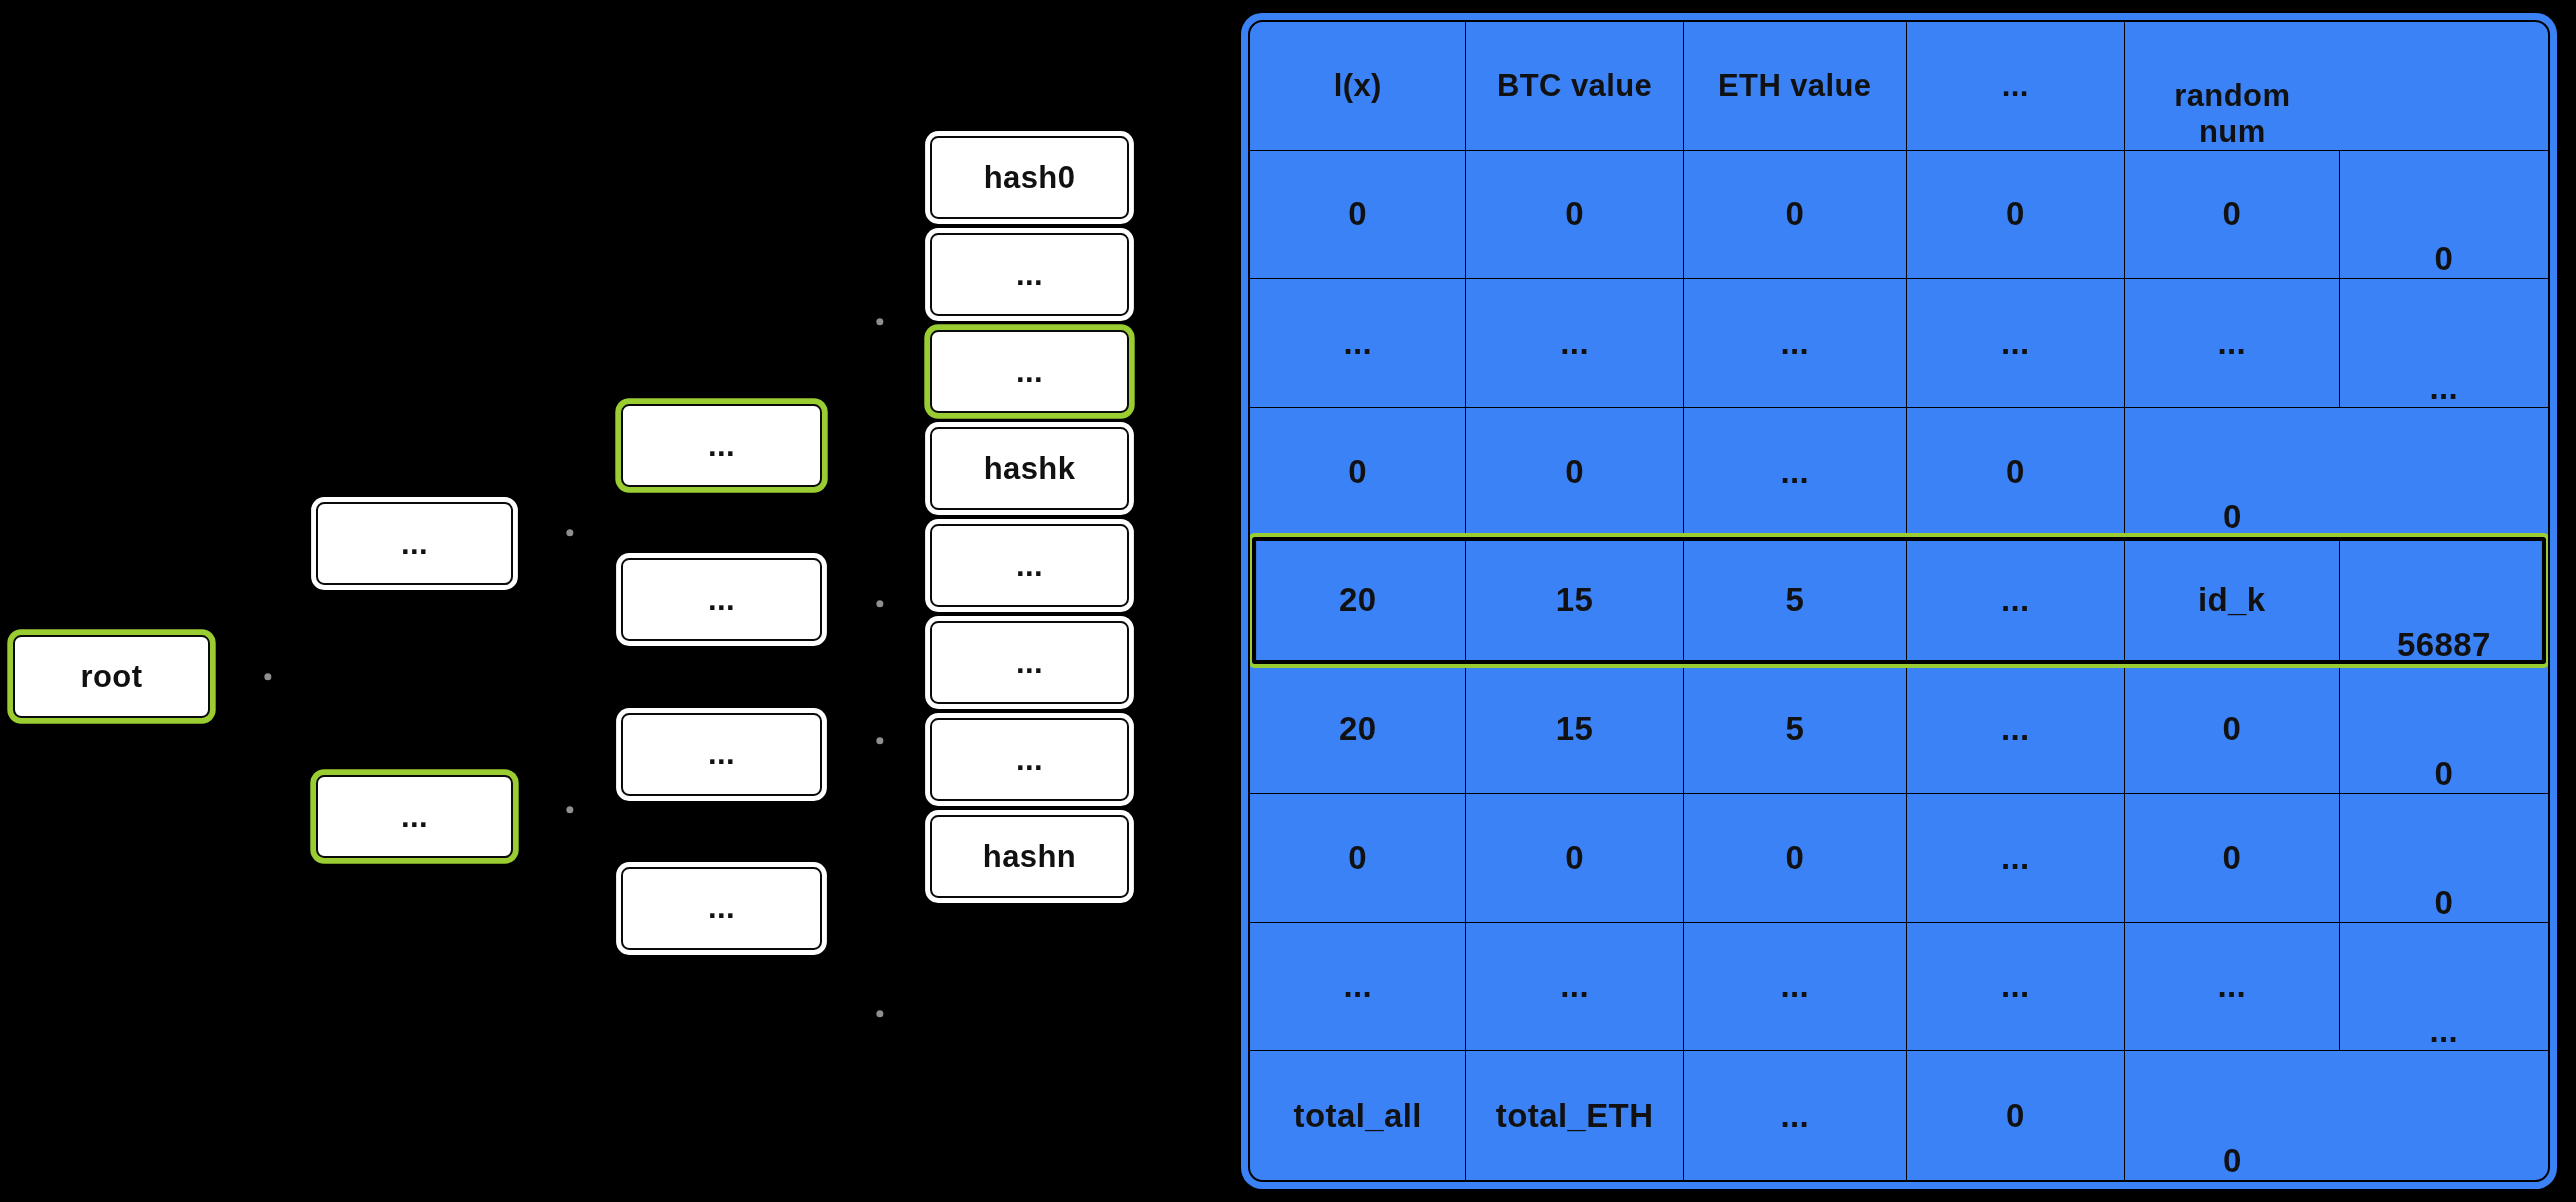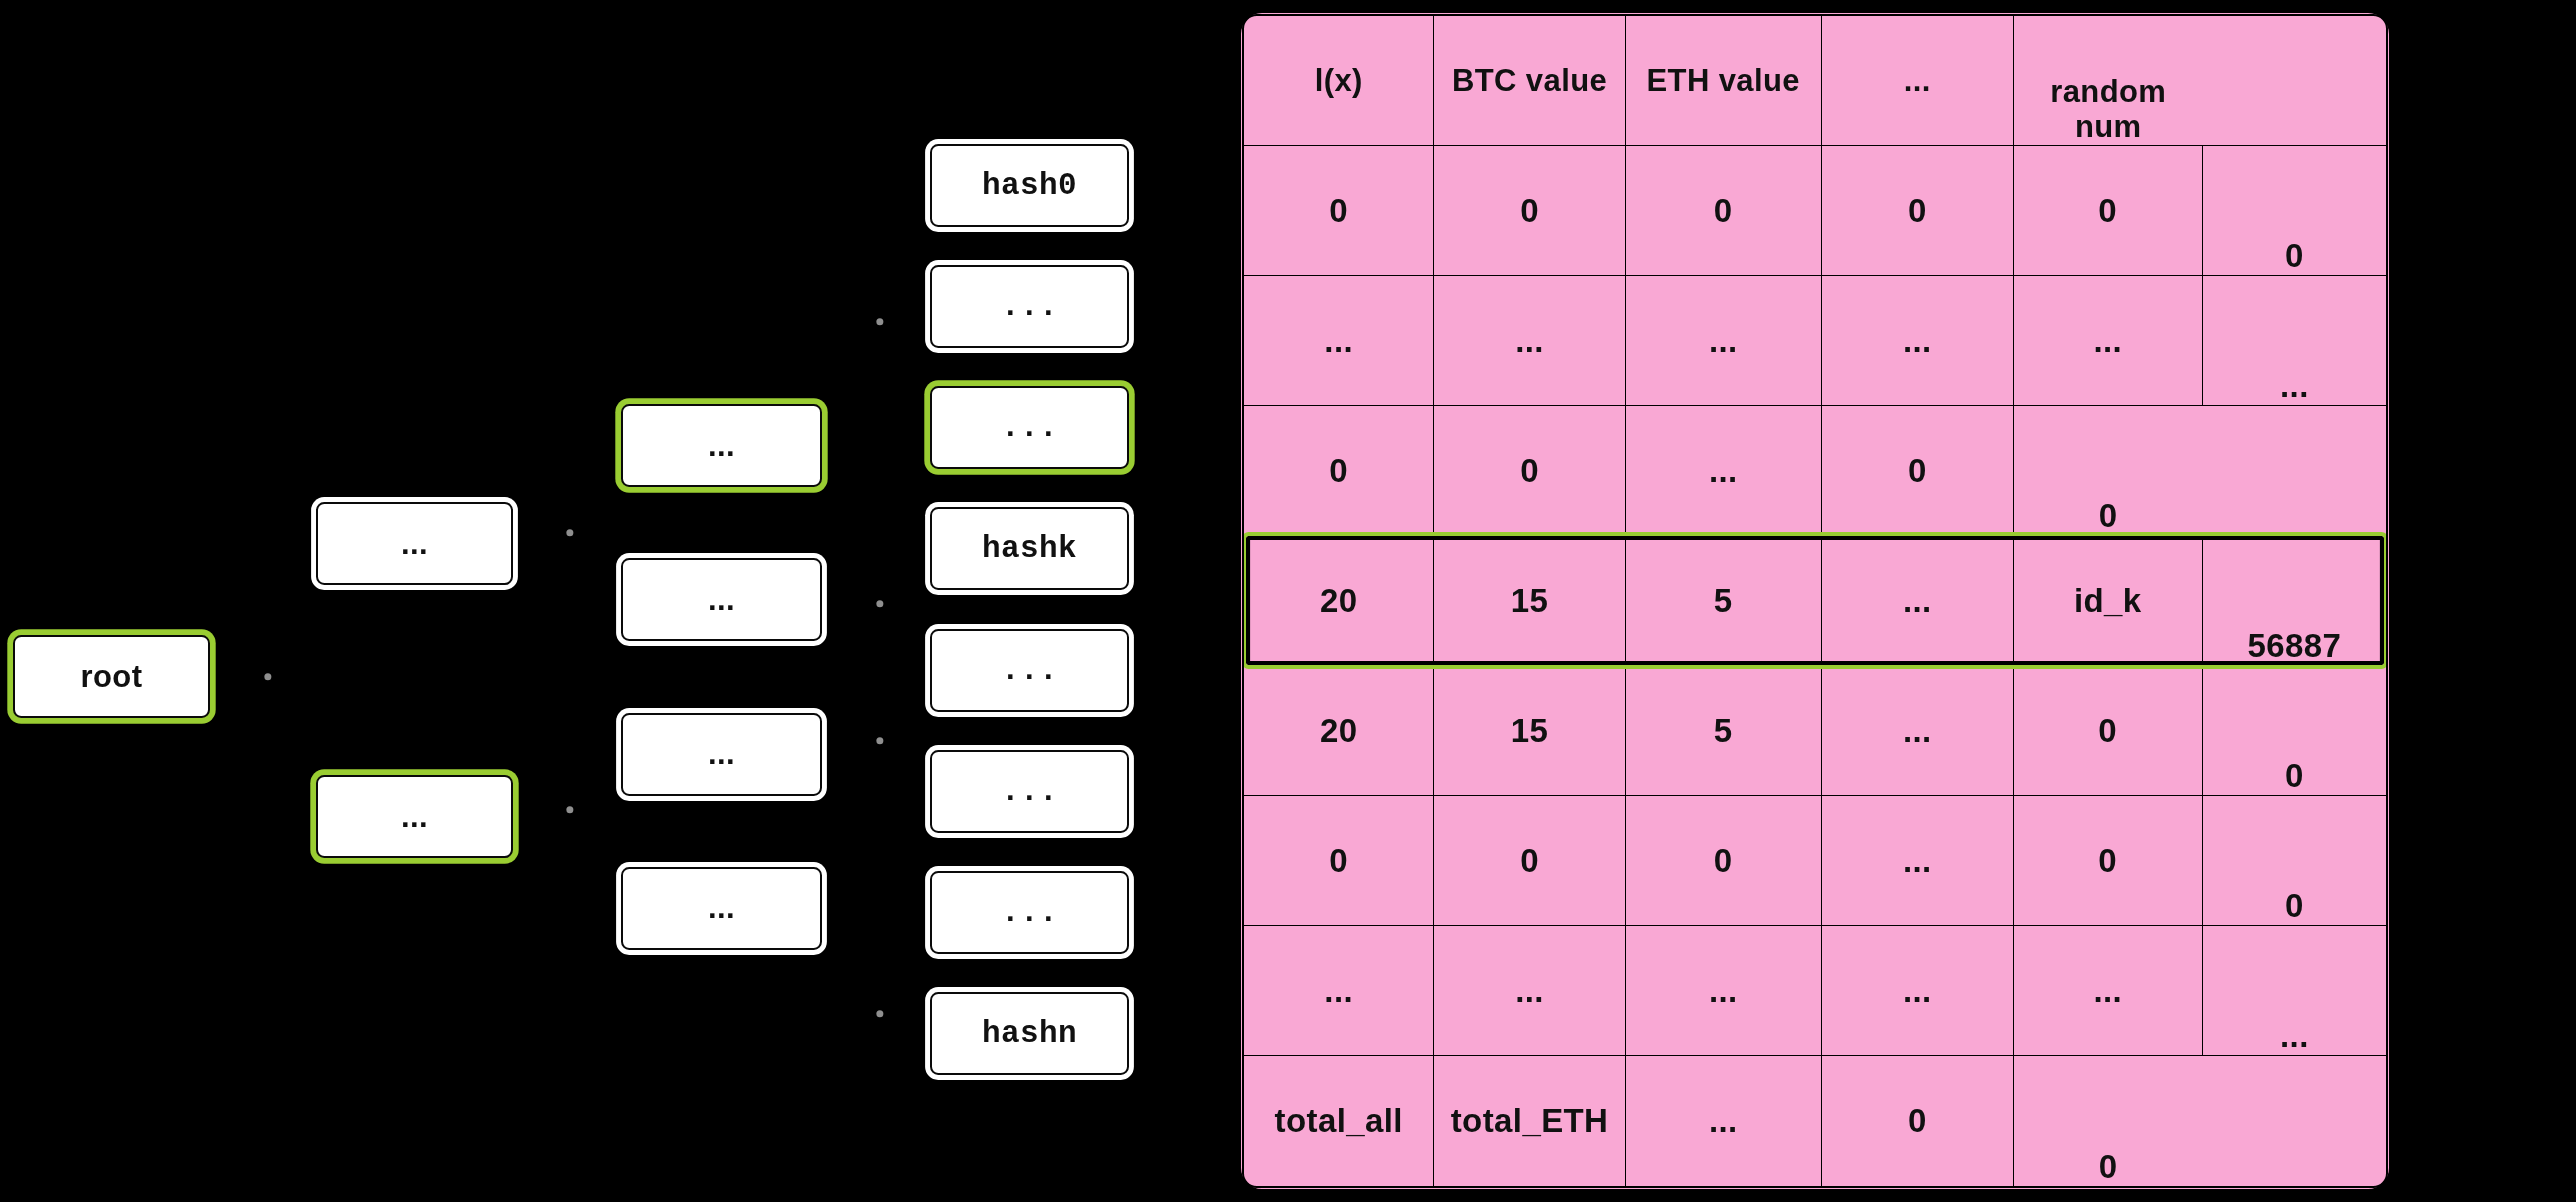--- a/index.html
+++ b/index.html
@@ -11,40 +11,40 @@
     font-family: "Liberation Sans", "DejaVu Sans", sans-serif;
     font-weight: bold; color: #111;
   }
   #stage { position: absolute; inset: 0; }
 
   
   .col { position: absolute; display: flex; flex-direction: column; justify-content: space-between; }
   .col-root { left: 13px;   top: 635px; width: 197px; height: 84px; }
   .col-l2   { left: 316px;  top: 502px; width: 197px; height: 356px; }
   .col-l3   { left: 621px;  top: 404px; width: 201px; height: 546px; }
-  .col-l4   { left: 930px; top: 144px; width: 199px; height: 931px; font-family: Liberation Mono, monospace; }
+  .col-l4   { left: 930px; top: 136px; width: 199px; height: 762px; }
 
   .node {
     height: 83px; background: #fff;
     border: 2.4px solid #0a0a0a; border-radius: 8.2px;
     box-shadow: 0 0 0 4.9px #fff;
     display: flex; align-items: center; justify-content: center;
     font-size: 31px; letter-spacing: 0.4px;
   }
   .node.hl { box-shadow: 0 0 0 5.7px var(--green); }
 
   .dot {
     position: absolute; width: 7.3px; height: 7.3px; border-radius: 50%;
     background: #8f8f8f; transform: translate(-50%, -50%);
   }
 
   
   .table-card {
-    position: absolute; left: 1241px; top: 13px; width: 1148px; height: 1176px;
-    background: #f9a8d4; border-radius: 21px; padding: 1px;
+    position: absolute; left: 1241px; top: 13px; width: 1316px; height: 1176px;
+    background: #3b82f6; border-radius: 21px; padding: 7px;
   }
   .table-inner {
     width: 100%; height: 100%;
     border: 2.4px solid #000; border-radius: 14.7px;
     display: grid; grid-template-rows: repeat(9, 1fr);
     overflow: hidden;
   }
   .trow {
     display: grid; grid-template-columns: 264fr 265fr 272fr 266fr 262fr 254fr;
     border-bottom: 1.6px solid #000; position: relative;

